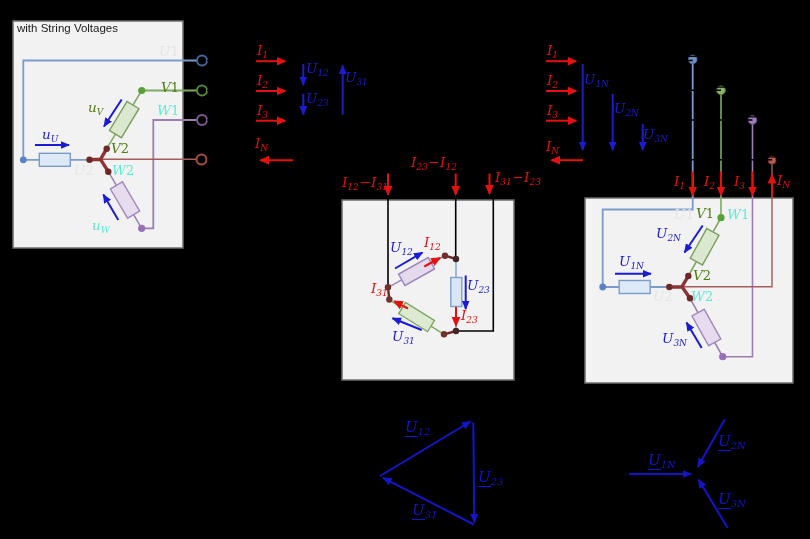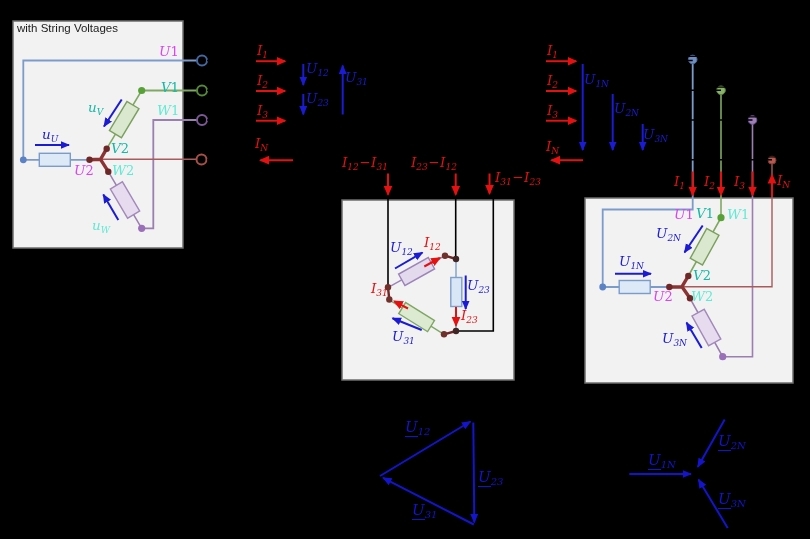--- a/index.html
+++ b/index.html
@@ -7,22 +7,22 @@
          font-family:"DejaVu Serif",serif;}
   #schem{position:absolute;left:0;top:0;}
   .lbl{position:absolute;line-height:1;white-space:nowrap;font-size:13.5px;}
   .lbl i{font-style:italic;}
   .lbl sub{font-size:9px;font-style:italic;vertical-align:-3px;line-height:1;}
   .lbl .n{font-style:normal;font-size:13px;}
   .lbl .op{font-style:normal;padding:0 0.5px;}
   .ph{font-size:15px;}
   .ph sub{font-size:10px;}
   .ul{border-bottom:1.4px solid currentColor;}
-  .c-blue{color:#d946ef;}
-  .c-green{color:#14b8a6;}
+  .c-blue{color:#e5e5e5;}
+  .c-green{color:#4d7c0f;}
   .c-purple{color:#5eead4;}
   .c-vblue{color:#1b1bd4;}
   .c-red{color:#e51010;}
   .c-ph{color:#1414cc;}
   .title{font-family:"Liberation Sans",sans-serif;font-size:11.5px;color:#1c1c1c;}
 </style>
 </head>
 <body>
 
 <div id="stage">
@@ -194,21 +194,21 @@
 <span class="lbl c-purple" style="left:112px;top:164px"><i>W</i><span class="n">2</span></span>
 
 <span class="lbl c-red" style="left:257px;top:44px"><i>I</i><sub>1</sub></span>
 <span class="lbl c-red" style="left:257px;top:74px"><i>I</i><sub>2</sub></span>
 <span class="lbl c-red" style="left:257px;top:104px"><i>I</i><sub>3</sub></span>
 <span class="lbl c-red" style="left:255px;top:137px"><i>I</i><sub>N</sub></span>
 <span class="lbl c-vblue" style="left:306px;top:62px"><i>U</i><sub>12</sub></span>
 <span class="lbl c-vblue" style="left:306px;top:92px"><i>U</i><sub>23</sub></span>
 <span class="lbl c-vblue" style="left:345px;top:71px"><i>U</i><sub>31</sub></span>
 
-<span class="lbl c-red" style="left:342px;top:156px"><i>I</i><sub>12</sub><span class="op">−</span><i>I</i><sub>31</sub></span>
+<span class="lbl c-red" style="left:342px;top:176px"><i>I</i><sub>12</sub><span class="op">−</span><i>I</i><sub>31</sub></span>
 <span class="lbl c-red" style="left:411px;top:156px"><i>I</i><sub>23</sub><span class="op">−</span><i>I</i><sub>12</sub></span>
 <span class="lbl c-red" style="left:495px;top:171px"><i>I</i><sub>31</sub><span class="op">−</span><i>I</i><sub>23</sub></span>
 
 <span class="lbl c-vblue" style="left:390px;top:241px"><i>U</i><sub>12</sub></span>
 <span class="lbl c-red" style="left:424px;top:236px"><i>I</i><sub>12</sub></span>
 <span class="lbl c-vblue" style="left:467px;top:279px"><i>U</i><sub>23</sub></span>
 <span class="lbl c-red" style="left:461px;top:309px"><i>I</i><sub>23</sub></span>
 <span class="lbl c-red" style="left:371px;top:282px"><i>I</i><sub>31</sub></span>
 <span class="lbl c-vblue" style="left:392px;top:330px"><i>U</i><sub>31</sub></span>
 

